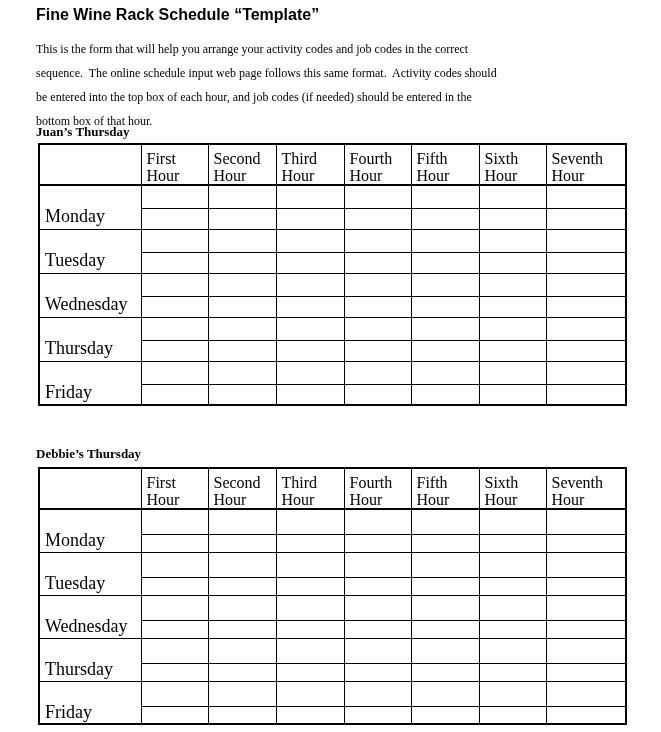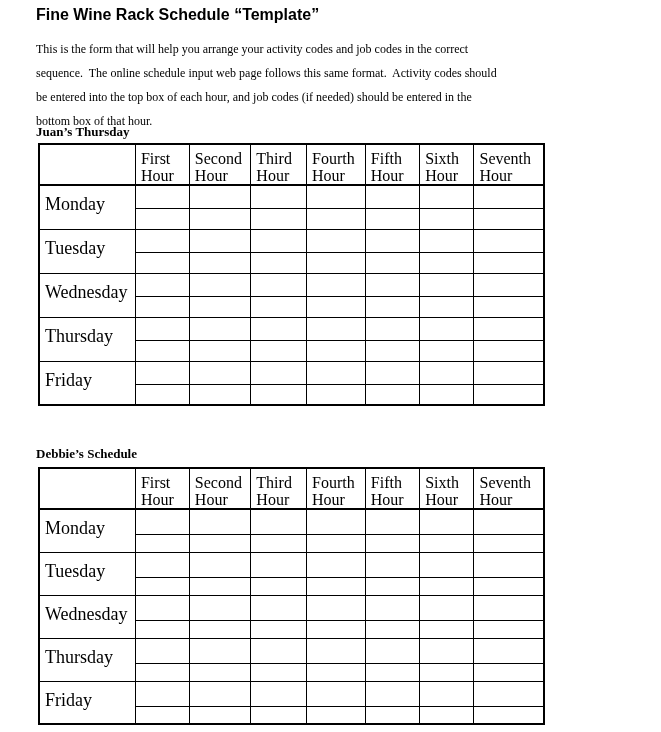--- a/index.html
+++ b/index.html
@@ -1,19 +1,19 @@
 <!DOCTYPE html>
 <html><head>
 <meta charset="utf-8">
 <style>
   * { box-sizing: border-box; }
   html, body { margin: 0; padding: 0; background: #ffffff; }
   .page {
     position: relative;
-    width: 545px;
+    width: 661px;
     height: 732px;
     background: #ffffff;
     color: #000000;
     font-family: "Liberation Serif", "DejaVu Serif", serif;
     overflow: hidden;
   }
   .doc-title {
     position: absolute;
     left: 36px;
     top: 6px;
@@ -74,21 +74,21 @@
     text-align: left;
     vertical-align: top;
     padding: 5px 2px 0 5px;
   }
   .hl { display: block; }
 
   .sched td.day {
     font-size: 18px;
     line-height: 21px;
     vertical-align: top;
-    padding: 8px 2px 0 5px;
+    padding: 20px 2px 0 5px;
   }
 
   #tbl-juan   tr.hrow { height: 34px; }
   #tbl-debbie tr.hrow { height: 36px; }
   #tbl-juan   tr.rtop { height: 23px; }
   #tbl-juan   tr.rbot { height: 21px; }
   #tbl-debbie tr.rtop { height: 25px; }
   #tbl-debbie tr.rbot { height: 18px; }
 </style>
 </head>
@@ -239,21 +239,21 @@
           <td class="cell"></td>
           <td class="cell"></td>
           <td class="cell"></td>
           <td class="cell"></td>
           <td class="cell"></td>
           <td class="cell"></td>
         </tr>
     </tbody>
   </table>
 
-  <div class="tbl-label" id="label-debbie">Debbie’s Schedule</div>
+  <div class="tbl-label" id="label-debbie">Debbie’s Thursday</div>
 
   <table class="sched" id="tbl-debbie">
     <colgroup>
         <col class="c-day">
         <col class="c1">
         <col class="c2">
         <col class="c3">
         <col class="c4">
         <col class="c5">
         <col class="c6">

